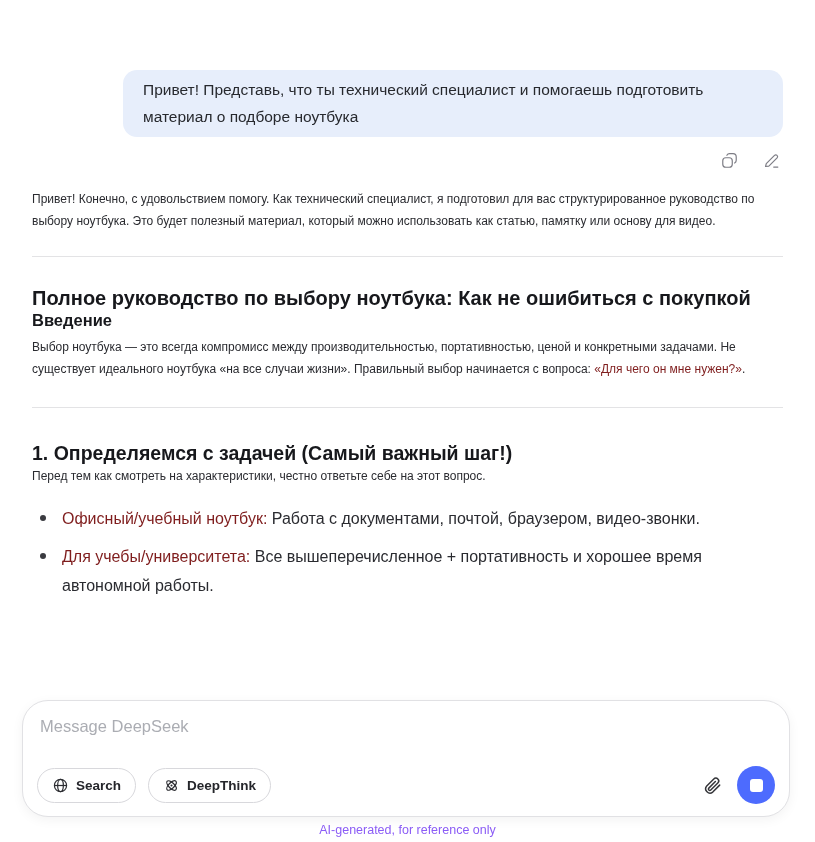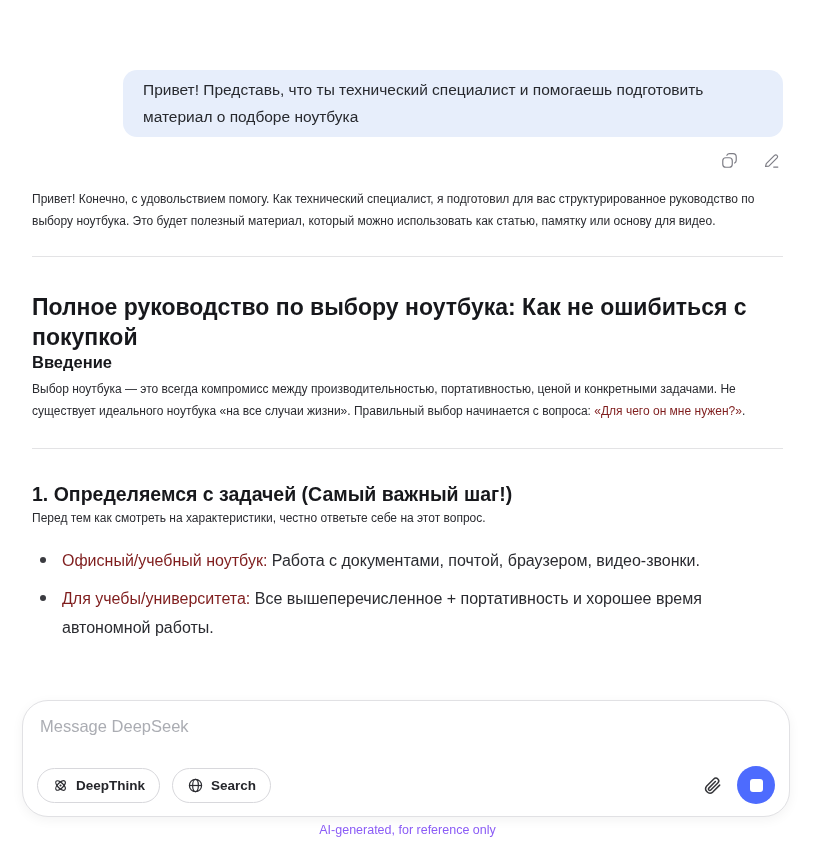--- a/index.html
+++ b/index.html
@@ -40,22 +40,22 @@
   .icon-btn svg { width: 19px; height: 19px; }
   
   .assistant { margin-top: 19px; }
   .assistant p { font-size: 12px; line-height: 1.82; color: #2a2b30; }
   .divider {
     border: none; border-top: 1px solid #e3e3e5;
     margin-top: 23px; height: 0;
   }
   .divider.second { margin-top: 26px; }
   .guide-title {
-    margin-top: 36px;
-    font-size: 23px; font-weight: 700; color: #17181c;
+    margin-top: 28px;
+    font-size: 20px; font-weight: 700; color: #17181c;
     line-height: 1.3;
   }
   .intro-heading {
     font-size: 16.5px; font-weight: 700; color: #17181c;
   }
   .intro-par { margin-top: 7px; }
   .section-title {
     margin-top: 33px;
     font-size: 19.5px; font-weight: 700; color: #17181c;
     line-height: 1.3;
@@ -189,39 +189,39 @@
   </div>
 </div>
 
 <div class="composer">
   <textarea placeholder="Message DeepSeek" style=""></textarea>
 
   <div class="composer-bottom">
     <button class="pill">
       <span style="display:inline-flex">
         <svg viewBox="0 0 24 24" fill="none" stroke="currentColor" stroke-width="1.7">
+          <circle cx="12" cy="12" r="8.6"></circle>
+          <path d="M3.4 12 h17.2"></path>
+          <ellipse cx="12" cy="12" rx="4" ry="8.6"></ellipse>
+        </svg>
+      </span>
+      <span>Search</span>
+    </button>
+
+    <button class="pill">
+      <span style="display:inline-flex">
+        <svg viewBox="0 0 24 24" fill="none" stroke="currentColor" stroke-width="1.7">
           <ellipse cx="12" cy="12" rx="8.6" ry="3.9" transform="rotate(45 12 12)"></ellipse>
           <ellipse cx="12" cy="12" rx="8.6" ry="3.9" transform="rotate(-45 12 12)"></ellipse>
           <circle cx="12" cy="12" r="1.5" fill="currentColor" stroke="none"></circle>
         </svg>
       </span>
       <span>DeepThink</span>
     </button>
 
-    <button class="pill">
-      <span style="display:inline-flex">
-        <svg viewBox="0 0 24 24" fill="none" stroke="currentColor" stroke-width="1.7">
-          <circle cx="12" cy="12" r="8.6"></circle>
-          <path d="M3.4 12 h17.2"></path>
-          <ellipse cx="12" cy="12" rx="4" ry="8.6"></ellipse>
-        </svg>
-      </span>
-      <span>Search</span>
-    </button>
-
     <div class="spacer"></div>
 
     <button class="attach-btn" title="Attach">
       <span style="display:inline-flex">
         <svg viewBox="0 0 24 24" fill="none" stroke="currentColor" stroke-width="1.7" stroke-linecap="round" stroke-linejoin="round">
           <path d="M20.2 11.6 l-7.9 7.9 a4.9 4.9 0 0 1 -6.9-6.9 l8.1-8.1 a3.2 3.2 0 0 1 4.6 4.6 l-8.1 8.1 a1.55 1.55 0 0 1 -2.2-2.2 l7.5-7.5"></path>
         </svg>
       </span>
     </button>
 

